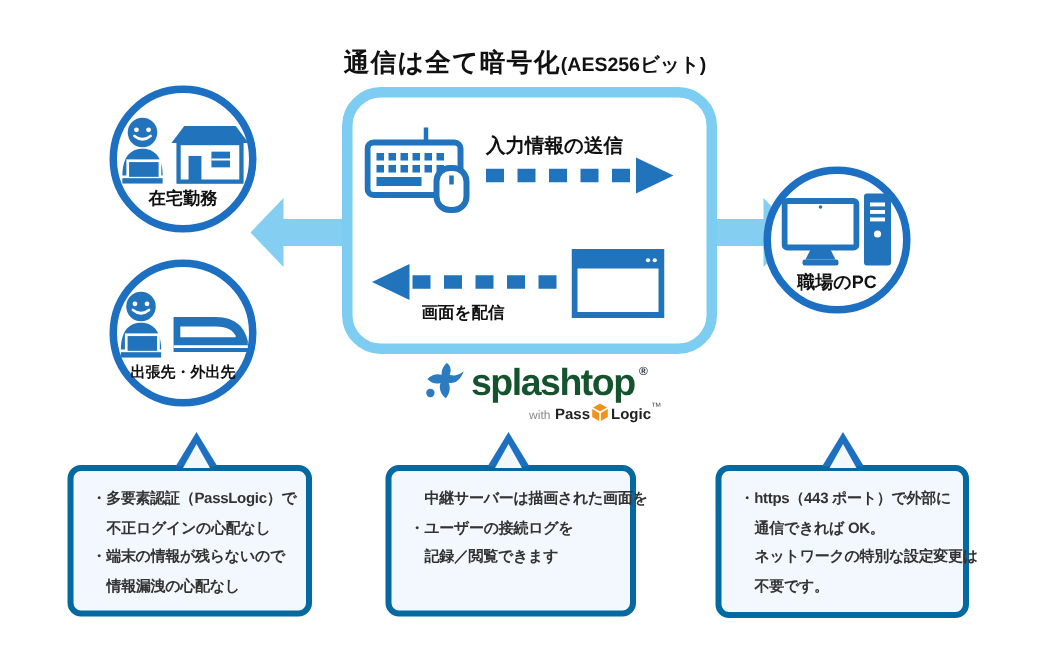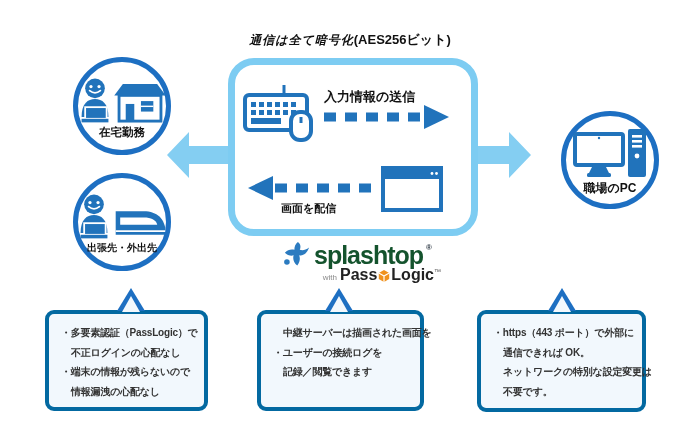--- a/index.html
+++ b/index.html
@@ -4,52 +4,52 @@
 <style>
   html,body{margin:0;padding:0;background:#fff;}
   .stage{
     position:relative;width:700px;height:447px;background:#fff;overflow:hidden;
     font-family:"Liberation Sans","DejaVu Sans",sans-serif;color:#1a1a1a;
   }
   .abs{position:absolute;}
 
   
   .title{left:0;right:0;top:30px;text-align:center;font-weight:bold;color:#111;}
-  .title-main{font-size:12px;letter-spacing:1px;font-style:italic;}
+  .title-main{font-size:17px;letter-spacing:1px;}
   .title-sub{font-size:13px;letter-spacing:0;}
 
   
   .center-box{left:228px;top:58px;width:250px;height:178px;box-sizing:border-box;
     border:7px solid #7DCCF2;border-radius:26px;background:#fff;}
 
   .lbl{font-weight:bold;color:#111;white-space:nowrap;}
   .lbl-send{left:324px;top:88px;font-size:13px;}
   .lbl-screen{left:281px;top:201px;font-size:11px;}
 
   
   .node{box-sizing:border-box;width:98px;height:98px;border-radius:50%;
     border:5px solid #1D6FC2;background:#fff;display:flex;flex-direction:column;
     align-items:center;justify-content:center;gap:2px;}
   .node .icons{display:flex;align-items:flex-end;gap:2px;margin-top:4px;}
   .node .nlabel{font-weight:bold;color:#111;white-space:nowrap;}
   .node-home{left:73px;top:57px;}
   .node-travel{left:73px;top:173px;}
-  .node-office{left:561px;top:111px;}
+  .node-office{left:509px;top:111px;}
   .node-home .nlabel{font-size:11.5px;}
   .node-travel .nlabel{font-size:10px;}
   .node-office .nlabel{font-size:12px;}
 
   
   .logo{left:283px;top:241px;width:160px;}
   .logo-row1{display:flex;align-items:center;gap:3px;}
   .logo-word{font-size:25px;font-weight:bold;color:#14532d;letter-spacing:-1px;line-height:1;}
   .logo-reg{font-size:8px;color:#24303C;vertical-align:top;position:relative;top:-8px;font-weight:bold;}
   .logo-row2{text-align:right;margin-top:0px;padding-right:2px;line-height:12px;}
   .logo-with{font-size:8px;color:#8a8a8a;margin-right:3px;}
-  .logo-pass,.logo-logic{font-size:16px;font-weight:bold;color:#222;margin-top:30px;}
+  .logo-pass,.logo-logic{font-size:10px;font-weight:bold;color:#222;margin-top:30px;}
   .logo-tm{font-size:7px;color:#555;vertical-align:top;position:relative;top:-3px;}
   .cube{display:inline-block;vertical-align:-2px;margin:0 1px;}
 
   
   .bubble{box-sizing:border-box;border:4px solid #0369a1;border-radius:9px;
     background:#F2F8FD;padding:13px 10px 0 12px;}
   .bubble .pointer{position:absolute;top:-26px;width:0;height:0;
     border-left:14px solid transparent;border-right:14px solid transparent;
     border-bottom:23px solid #1D6FC2;}
   .bubble .pointer::after{content:"";position:absolute;left:-9px;top:8px;width:0;height:0;

